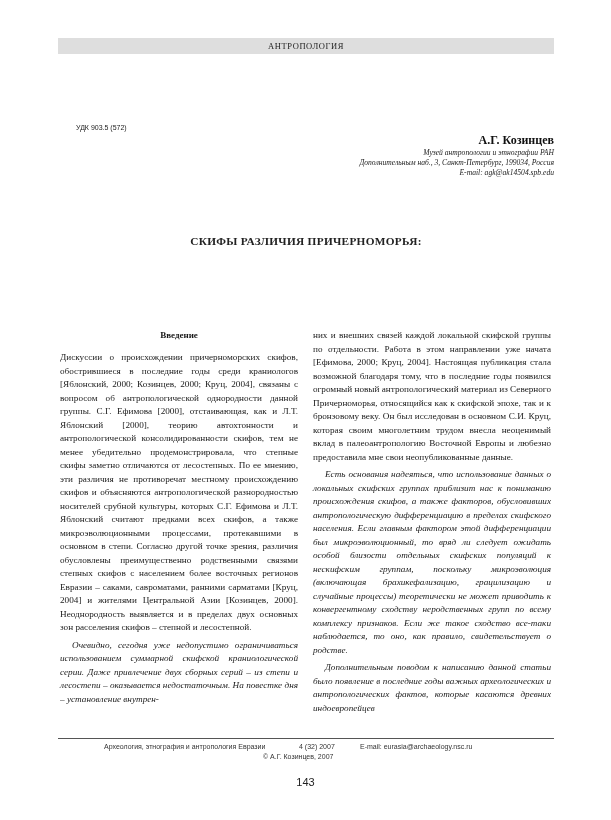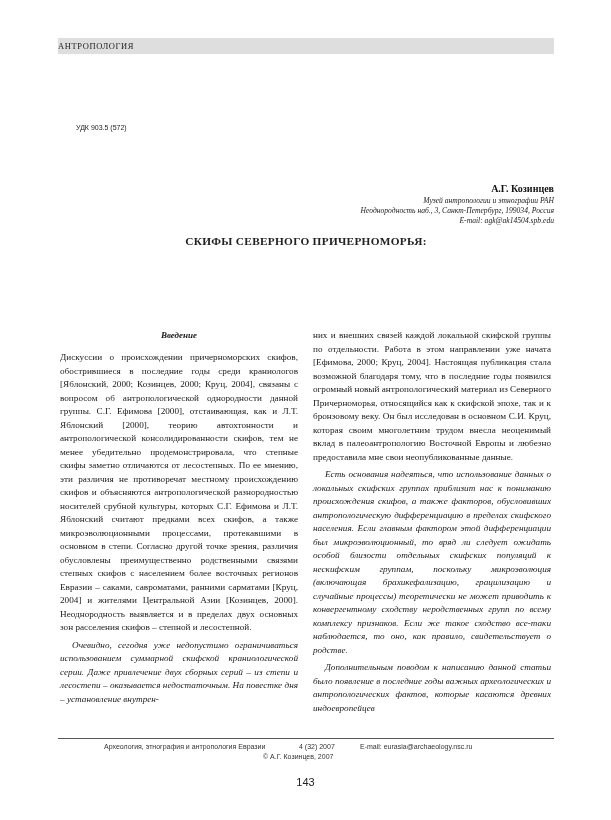--- a/index.html
+++ b/index.html
@@ -1,46 +1,46 @@
 <!DOCTYPE html>
 <html><head>
 <meta charset="utf-8">
 <style>
   html, body { margin: 0; padding: 0; background: #ffffff; }
   body { width: 611px; height: 820px; position: relative; overflow: hidden; color: #111; }
   .header-band {
     position: absolute; left: 58px; top: 38px; width: 496px; height: 16px;
-    background: #dedede; 
+    background: #dedede; text-align: center;
     font-family: "Liberation Serif", serif; font-size: 8.5px; letter-spacing: 0.6px;
     line-height: 16px; color: #222;
   }
   .udk {
     position: absolute; left: 76px; top: 124px;
     font-family: "Liberation Sans", sans-serif; font-size: 7px; color: #222;
   }
   .author-block {
     position: absolute; right: 57px; top: 133px; text-align: right;
     font-family: "Liberation Serif", serif;
   }
-  .author-name { font-weight: bold; font-size: 10px; line-height: 15px; margin-top: 48px; }
+  .author-name { font-weight: bold; font-size: 12px; line-height: 15px; }
   .author-line { font-style: italic; font-size: 7.6px; line-height: 10px; color: #222; }
   .title {
     position: absolute; left: 60px; width: 492px; top: 234px; text-align: center;
     font-family: "Liberation Serif", serif; font-weight: bold; font-size: 11.3px;
     line-height: 14.5px; letter-spacing: 0.3px; color: #222;
   }
   .col {
     position: absolute; top: 329px; width: 238px;
     font-family: "Liberation Serif", serif; font-size: 9.2px; line-height: 13.5px;
     text-align: justify; color: #1a1a1a;
   }
   .col-left { left: 60px; }
   .col-right { left: 313px; }
   .section-heading {
-    text-align: center; font-weight: bold; font-size: 9px; margin-bottom: 10px; line-height: 12px; font-style: italic;
+    text-align: center; font-weight: bold; font-size: 9px; margin-bottom: 10px; line-height: 12px;
   }
   .para { margin: 0 0 4px 0; text-indent: 0; }
   .para.indent { text-indent: 12px; font-style: italic; }
   .col-right .para.first { margin-top: 0; }
   .footer-rule {
     position: absolute; left: 58px; top: 738px; width: 496px; height: 1px; background: #555;
   }
   .footer {
     position: absolute; left: 60px; top: 742px; width: 492px;
     font-family: "Liberation Sans", sans-serif; font-size: 7px; color: #333; line-height: 10px;
@@ -59,26 +59,26 @@
 
 <div class="header-band">
   <span>АНТРОПОЛОГИЯ</span>
 </div>
 
 <div class="udk">УДК 903.5 (572)</div>
 
 <div class="author-block">
   <div class="author-name">А.Г. Козинцев</div>
   <div class="author-line">Музей антропологии и этнографии РАН</div>
-  <div class="author-line">Неоднородность наб., 3, Санкт-Петербург, 199034, Россия</div>
+  <div class="author-line">Дополнительным наб., 3, Санкт-Петербург, 199034, Россия</div>
   <div class="author-line">E-mail: agk@ak14504.spb.edu</div>
 </div>
 
 <div class="title">
-  <div>СКИФЫ СЕВЕРНОГО ПРИЧЕРНОМОРЬЯ:</div>
+  <div>СКИФЫ РАЗЛИЧИЯ ПРИЧЕРНОМОРЬЯ:</div>
 </div>
 
 <div class="col col-left">
   <div class="section-heading">Введение</div>
   <p class="para">Дискуссии о происхождении причерноморских скифов, обострившиеся в последние годы среди краниологов [Яблонский, 2000; Козинцев, 2000; Круц, 2004], связаны с вопросом об антропологической однородности данной группы. С.Г. Ефимова [2000], отстаивающая, как и Л.Т. Яблонский [2000], теорию автохтонности и антропологической консолидированности скифов, тем не менее убедительно продемонстрировала, что степные скифы заметно отличаются от лесостепных. По ее мнению, эти различия не противоречат местному происхождению скифов и объясняются антропологической разнородностью носителей срубной культуры, которых С.Г. Ефимова и Л.Т. Яблонский считают предками всех скифов, а также микроэволюционными процессами, протекавшими в основном в степи. Согласно другой точке зрения, различия обусловлены преимущественно родственными связями степных скифов с населением более восточных регионов Евразии – саками, савроматами, ранними сарматами [Круц, 2004] и жителями Центральной Азии [Козинцев, 2000]. Неоднородность выявляется и в пределах двух основных зон расселения скифов – степной и лесостепной.</p>
   <p class="para indent">Очевидно, сегодня уже недопустимо ограничиваться использованием суммарной скифской краниологической серии. Даже привлечение двух сборных серий – из степи и лесостепи – оказывается недостаточным. На повестке дня – установление внутрен-</p>
 </div>
 
 <div class="col col-right">
   <p class="para first">них и внешних связей каждой локальной скифской группы по отдельности. Работа в этом направлении уже начата [Ефимова, 2000; Круц, 2004]. Настоящая публикация стала возможной благодаря тому, что в последние годы появился огромный новый антропологический материал из Северного Причерноморья, относящийся как к скифской эпохе, так и к бронзовому веку. Он был исследован в основном С.И. Круц, которая своим многолетним трудом внесла неоценимый вклад в палеоантропологию Восточной Европы и любезно предоставила мне свои неопубликованные данные.</p>

